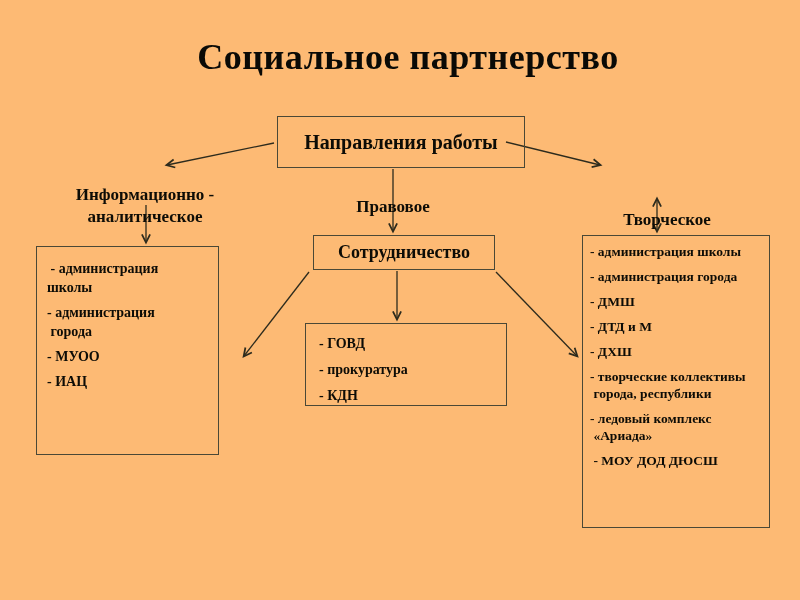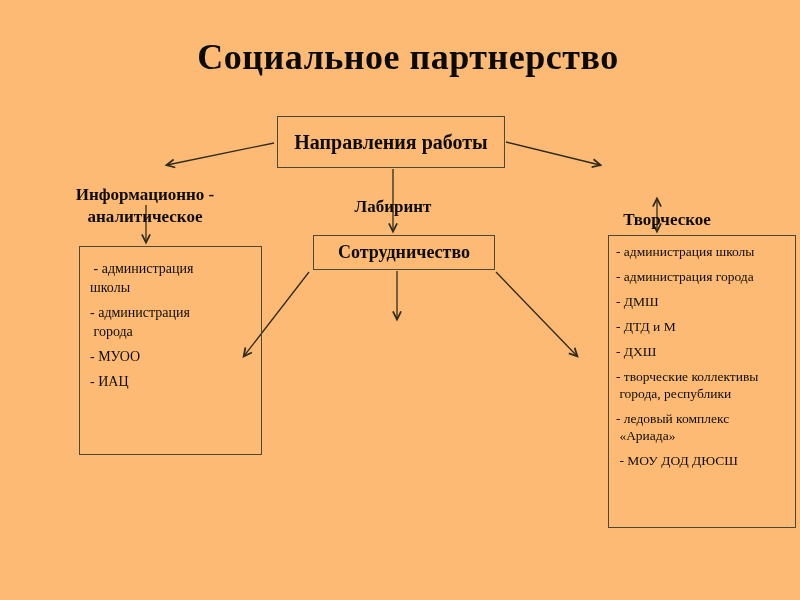--- a/index.html
+++ b/index.html
@@ -32,42 +32,41 @@
     position: absolute;
     border: 1.4px solid #4A4836;
     box-sizing: border-box;
     display: flex;
     align-items: center;
     justify-content: center;
     font-weight: bold;
     color: #0D0C06;
     background: transparent;
   }
-  .node-directions   { left: 277px; top: 116px; width: 228px; height: 52px; font-size: 20px; }
+  .node-directions   { left: 277px; top: 116px; width: 248px; height: 52px; font-size: 20px; }
   .node-cooperation  { left: 313px; top: 235px; width: 182px; height: 35px; font-size: 18px; text-align: right; }
   .branch-label {
     position: absolute;
     font-weight: bold;
     text-align: center;
     color: #0D0C06;
     white-space: pre-line;
   }
   .label-info     { left: 35px;  top: 184px; width: 220px; font-size: 17px; line-height: 22px; }
   .label-legal    { left: 333px; top: 197px; width: 120px; font-size: 17px; }
   .label-creative { left: 592px; top: 174px; width: 150px; font-size: 17px; margin-top: 36px; }
   .listbox {
     position: absolute;
     border: 1.4px solid #4A4836;
     box-sizing: border-box;
-    font-weight: normal;
+    font-weight: bold;
     color: #0D0C06;
-    margin-left: 26px;
   }
   .listbox .li { white-space: pre-wrap; }
-  .box-info { left: 53px; top: 246px; width: 183px; height: 209px; padding: 12px 6px 0 10px; font-size: 14px; }
+  .box-info { left: 36px; top: 246px; width: 183px; height: 209px; padding: 12px 6px 0 10px; font-size: 14px; }
   .box-info .li { line-height: 19px; margin-bottom: 6px; }
   .box-legal { left: 305px; top: 323px; width: 202px; height: 83px; padding: 11px 6px 0 13px; font-size: 14px; }
   .box-legal .li { line-height: 17px; margin-bottom: 9px; }
   .box-creative { left: 582px; top: 235px; width: 188px; height: 293px; padding: 7px 3px 0 7px; font-size: 13.5px; }
   .box-creative .li { line-height: 17px; margin-bottom: 8px; }
 </style>
 </head>
 <body>
 
 <div class="slide">
@@ -89,35 +88,40 @@
     <line x1="309" y1="272" x2="244" y2="356" stroke="#2D2B1D" stroke-width="1.3" marker-end="url(#ah)"></line>
     <line x1="397" y1="271" x2="397" y2="319" stroke="#2D2B1D" stroke-width="1.3" marker-end="url(#ah)"></line>
     <line x1="496" y1="272" x2="577" y2="356" stroke="#2D2B1D" stroke-width="1.3" marker-end="url(#ah)"></line>
   </svg>
 
   <div class="node node-directions">Направления работы</div>
 
   <div class="branch-label label-info">Информационно -
 аналитическое</div>
 
-  <div class="branch-label label-legal">Лабиринт</div>
+  <div class="branch-label label-legal">Правовое</div>
 
   <div class="branch-label label-creative">Творческое</div>
 
   <div class="node node-cooperation">Сотрудничество</div>
 
   <div class="listbox box-info">
     <div class="li"> - администрация
 школы</div>
     <div class="li">- администрация
  города</div>
     <div class="li">- МУОО</div>
     <div class="li">- ИАЦ</div>
   </div>
 
+  <div class="listbox box-legal">
+    <div class="li">- ГОВД</div>
+    <div class="li">- прокуратура</div>
+    <div class="li">- КДН</div>
+  </div>
 
   <div class="listbox box-creative">
     <div class="li">- администрация школы</div>
     <div class="li">- администрация города</div>
     <div class="li">- ДМШ</div>
     <div class="li">- ДТД и М</div>
     <div class="li">- ДХШ</div>
     <div class="li">- творческие коллективы
  города, республики</div>
     <div class="li">- ледовый комплекс

